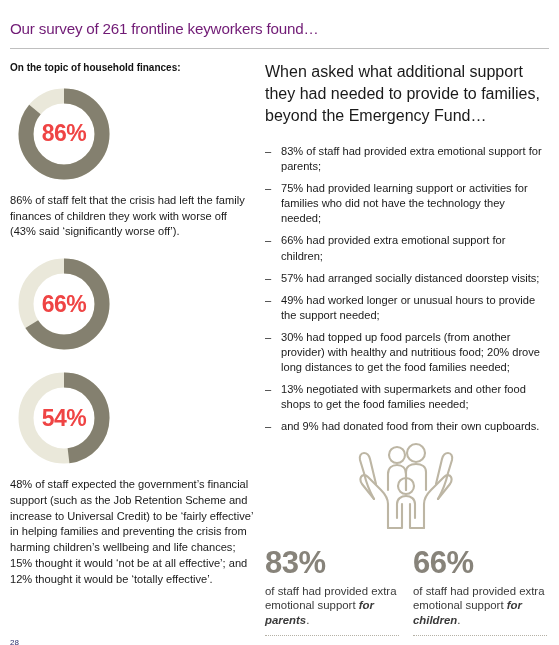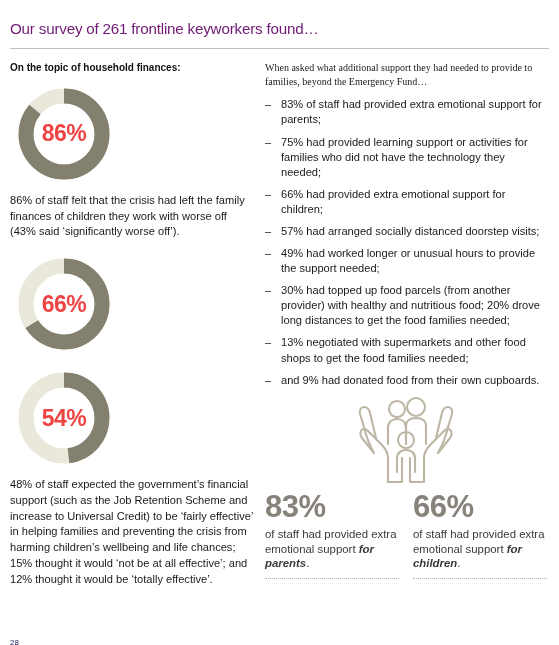--- a/index.html
+++ b/index.html
@@ -58,25 +58,24 @@
 
   .subhead {
     font-size: 10px;
     font-weight: bold;
     color: #111111;
     margin: 0 0 10px 0;
     line-height: 1.3;
   }
 
   .intro {
-    font-size: 10px;
+    font-size: 16px;
     line-height: 1.38;
     color: #1a1a1a;
-    margin: 0 0 9px 0;
-    font-family: Liberation Serif, serif;
+    margin: 0 0 17px 0;
   }
 
   
   .stat-block {
     margin-bottom: 4px;
   }
   .donut-wrap {
     width: 100px;
     height: 100px;
     position: relative;
@@ -131,21 +130,21 @@
   .icon-hands {
     margin: 8px 0 2px 0;
     display: flex;
     justify-content: center;
   }
 
   
   .bigstats {
     display: flex;
     gap: 14px;
-    margin-top: 3px;
+    margin-top: 13px;
     justify-content: space-between;
   }
   .bigstat {
     flex: 1 1 0;
   }
   .bigstat-number {
     font-size: 31px;
     font-weight: bold;
     color: #87837a;
     line-height: 1.05;

